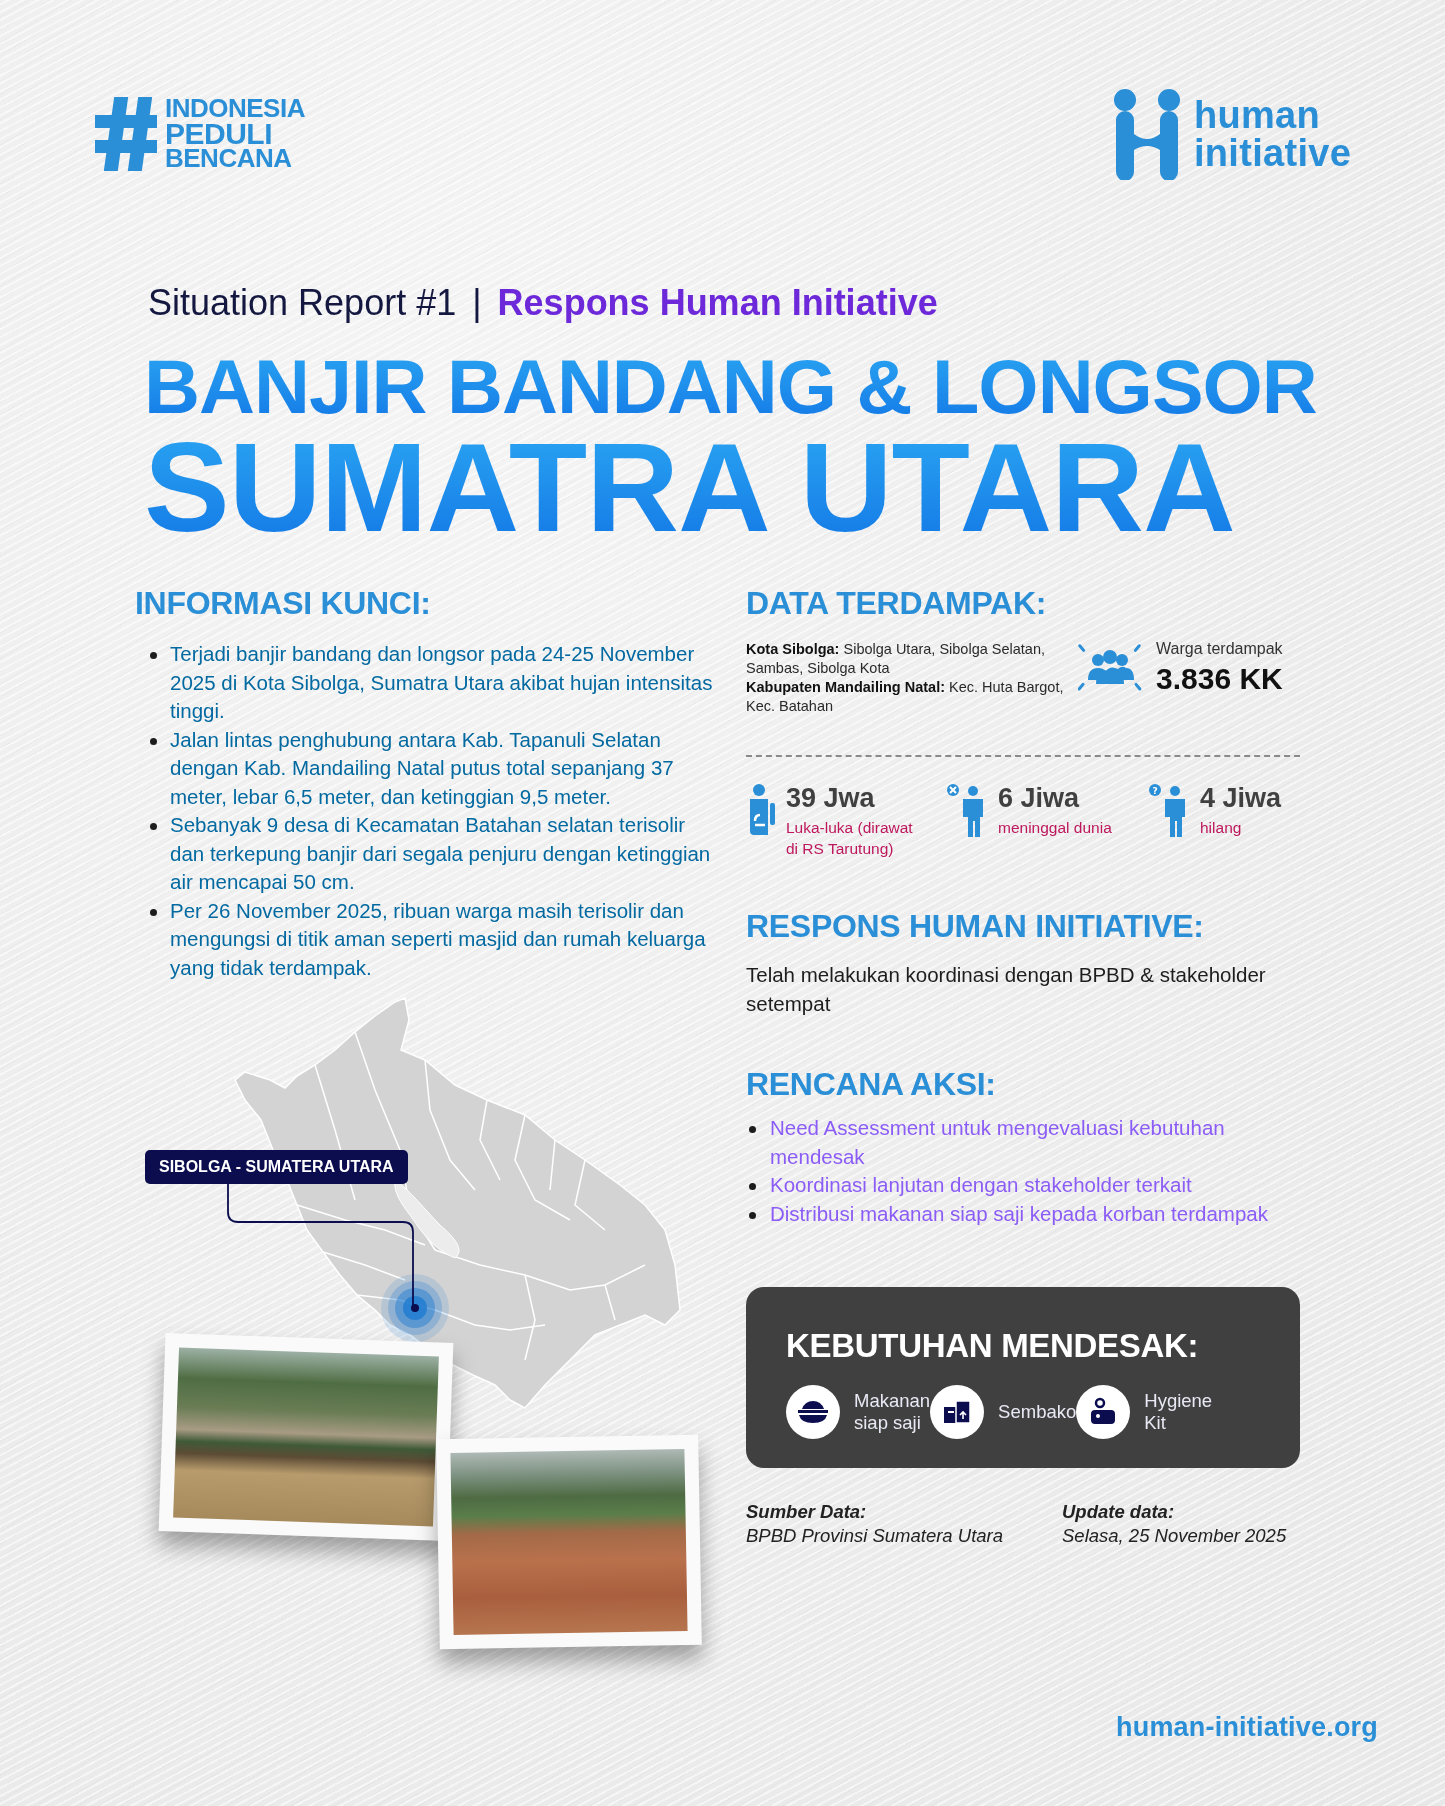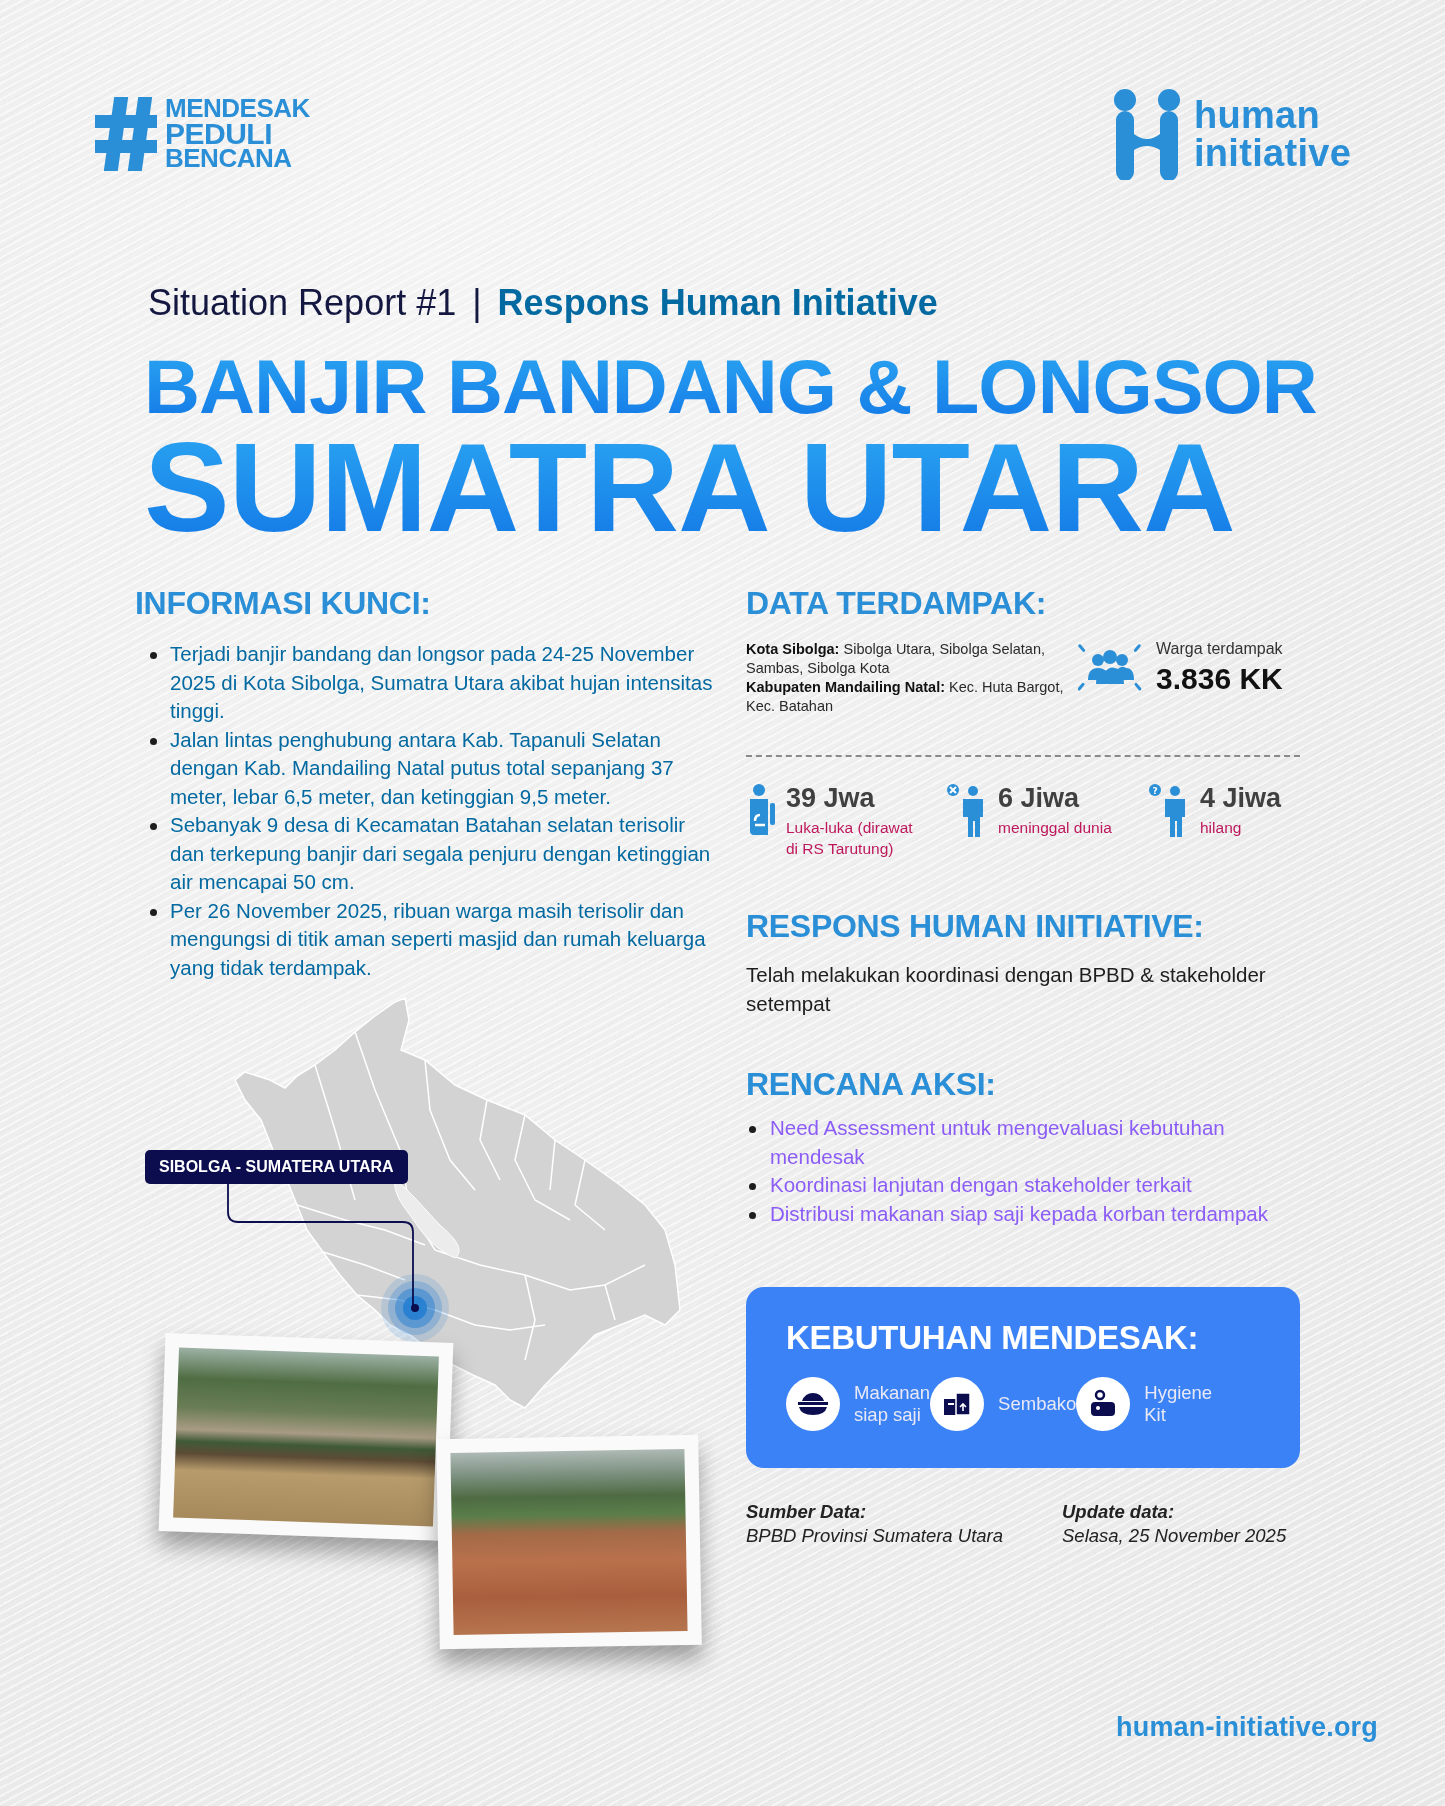--- a/index.html
+++ b/index.html
@@ -26,21 +26,21 @@
 
   .logo-hi { left: 1112px; top: 88px; display: flex; align-items: center; gap: 12px; }
   .logo-hi .mark { width: 70px; height: 92px; position: relative; }
   .logo-hi .words { display: flex; flex-direction: column; line-height: 38px; }
   .logo-hi .words span { font-size: 38px; font-weight: 700; color: #2a8fd6; letter-spacing: 0.3px; }
 
   
   .subtitle { left: 148px; top: 282px; font-size: 36px; color: #141840; white-space: nowrap; }
   .subtitle .light { font-weight: 400; }
   .subtitle .sep { font-weight: 300; margin: 0 6px; }
-  .subtitle .bold { font-weight: 700; color: #0369a1; }
+  .subtitle .bold { font-weight: 700; color: #6d28d9; }
 
   .title1, .title2 {
     left: 144px; white-space: nowrap; font-weight: 900;
     background: linear-gradient(180deg, #2aa5f2 0%, #1378e6 100%);
     -webkit-background-clip: text; background-clip: text; color: transparent;
     letter-spacing: -1px;
   }
   .title1 { top: 347px; font-size: 76px; line-height: 80px; transform: scaleX(1.02); transform-origin: left; }
   .title2 { top: 425px; font-size: 126px; line-height: 126px; transform: scaleX(1.02); transform-origin: left; }
 
@@ -63,21 +63,21 @@
   .stat { top: 783px; display: flex; gap: 10px; }
   .stat .num { font-size: 27px; font-weight: 700; color: #404040; line-height: 30px; }
   .stat .desc { font-size: 15.5px; color: #be185d; line-height: 21px; margin-top: 4px; }
 
   .respons-text { left: 746px; top: 960px; width: 560px; font-size: 20.5px; line-height: 29px; color: #1d1d1d; }
 
   .plan-list { left: 746px; top: 1114px; width: 560px; list-style: none; }
   .plan-list li { position: relative; padding-left: 24px; font-size: 20.5px; line-height: 28.5px; color: #8b5cf6; }
   .plan-list li::before { content: ""; position: absolute; left: 3px; top: 12px; width: 7px; height: 7px; border-radius: 50%; background: #1d1d1d; }
 
-  .needs { left: 746px; top: 1287px; width: 554px; height: 181px; background: #3b82f6; border-radius: 18px; padding: 32px 40px; }
+  .needs { left: 746px; top: 1287px; width: 554px; height: 181px; background: #404040; border-radius: 18px; padding: 40px 40px; }
   .needs h3 { font-size: 33px; font-weight: 900; color: #fff; letter-spacing: -0.3px; white-space: nowrap; }
   .needs .items { display: flex; margin-top: 20px; align-items: center; }
   .needs .item { display: flex; align-items: center; gap: 14px; }
   .needs .circ { width: 54px; height: 54px; border-radius: 50%; background: #fff; display: flex; align-items: center; justify-content: center; }
   .needs .lbl { font-size: 18.5px; line-height: 22px; color: #e9e9f5; }
 
   .src { top: 1500px; font-size: 18.5px; line-height: 24px; color: #222; font-style: italic; }
   .src b { font-weight: 700; }
 
   .url { left: 1116px; top: 1712px; font-size: 27px; font-weight: 700; color: #2a8fd6; letter-spacing: 0.2px; }
@@ -98,21 +98,21 @@
 <body>
 
 <div class="abs logo-ipb">
   <div class="hash">
     <i style="left:14px;top:0;width:14px;height:74px;transform:skewX(-8deg);"></i>
     <i style="left:38px;top:0;width:14px;height:74px;transform:skewX(-8deg);"></i>
     <i style="left:0;top:18px;width:62px;height:13px;"></i>
     <i style="left:0;top:43px;width:62px;height:13px;"></i>
   </div>
   <div class="words">
-    <span>MENDESAK</span>
+    <span>INDONESIA</span>
     <span class="big">PEDULI</span>
     <span>BENCANA</span>
   </div>
 </div>
 
 <div class="abs logo-hi">
   <svg class="mark" viewBox="0 0 70 92">
     <circle cx="13" cy="12" r="11" fill="#2a8fd6"></circle>
     <circle cx="57" cy="12" r="11" fill="#2a8fd6"></circle>
     <path d="M4 32 a9 9 0 0 1 18 0 v14 q13 10 26 0 v-14 a9 9 0 0 1 18 0 v52 a9 9 0 0 1 -18 0 v-22 q-13 -8 -26 0 v22 a9 9 0 0 1 -18 0 z" fill="#2a8fd6"></path>

